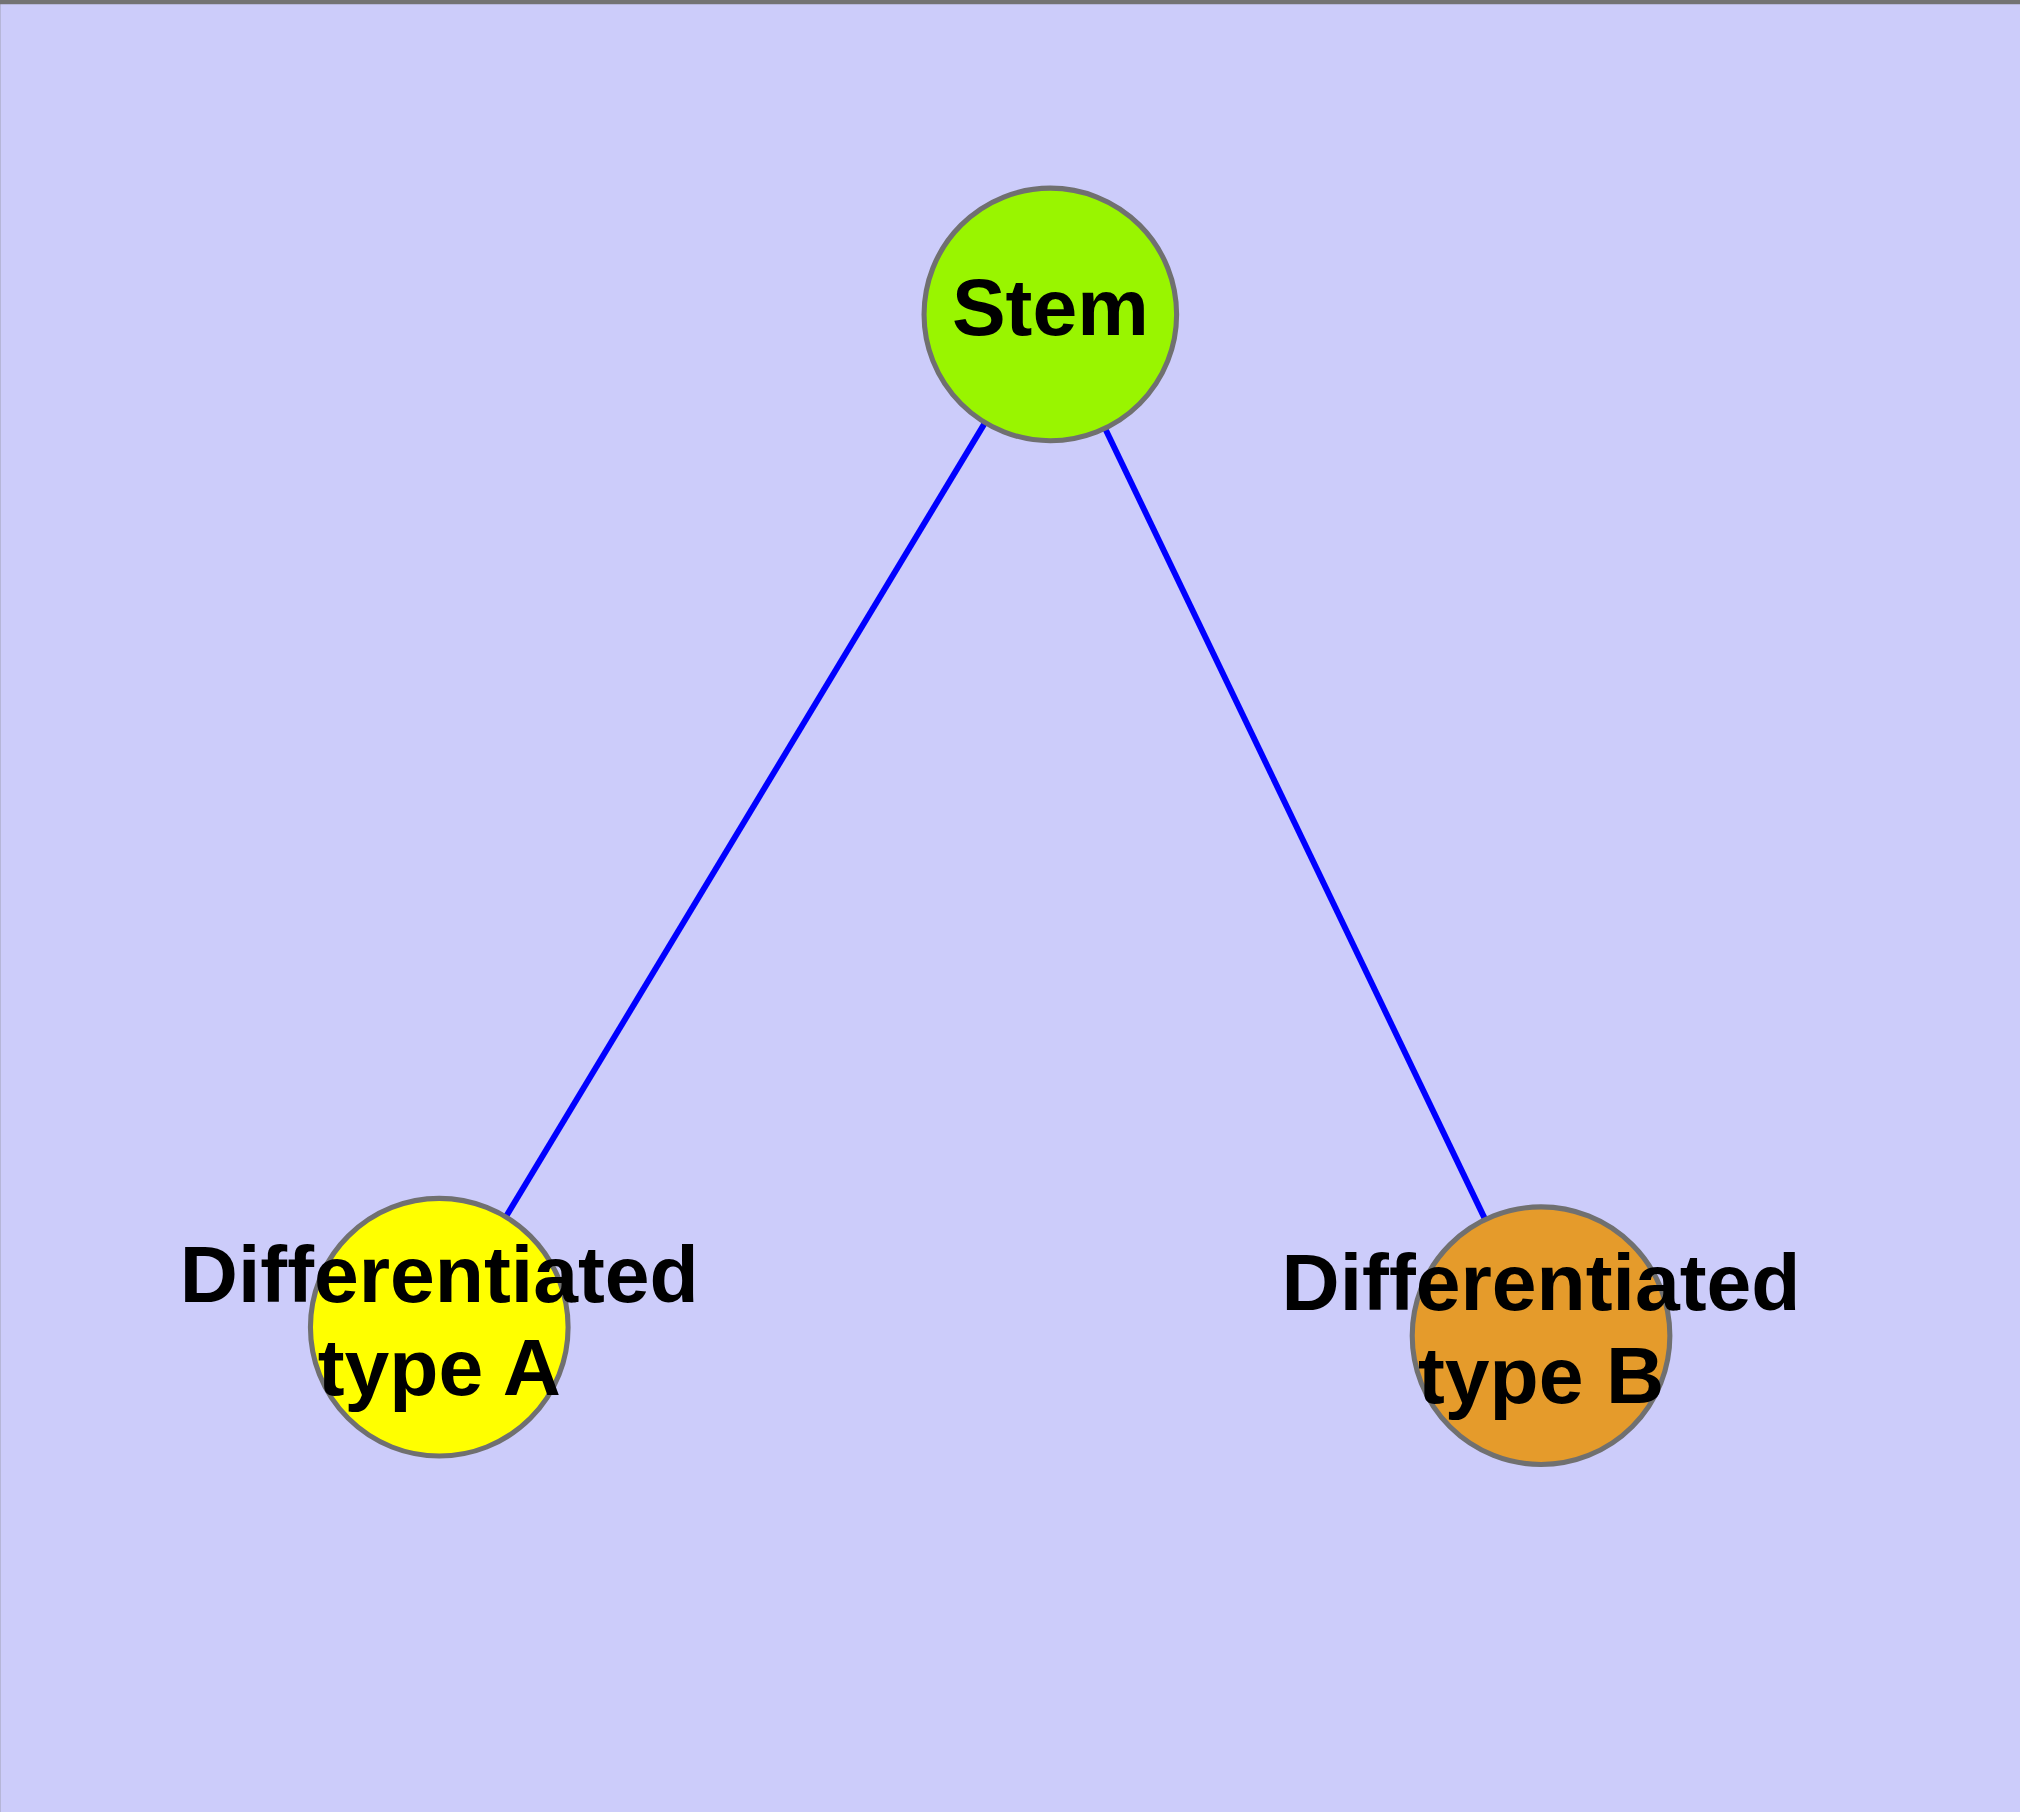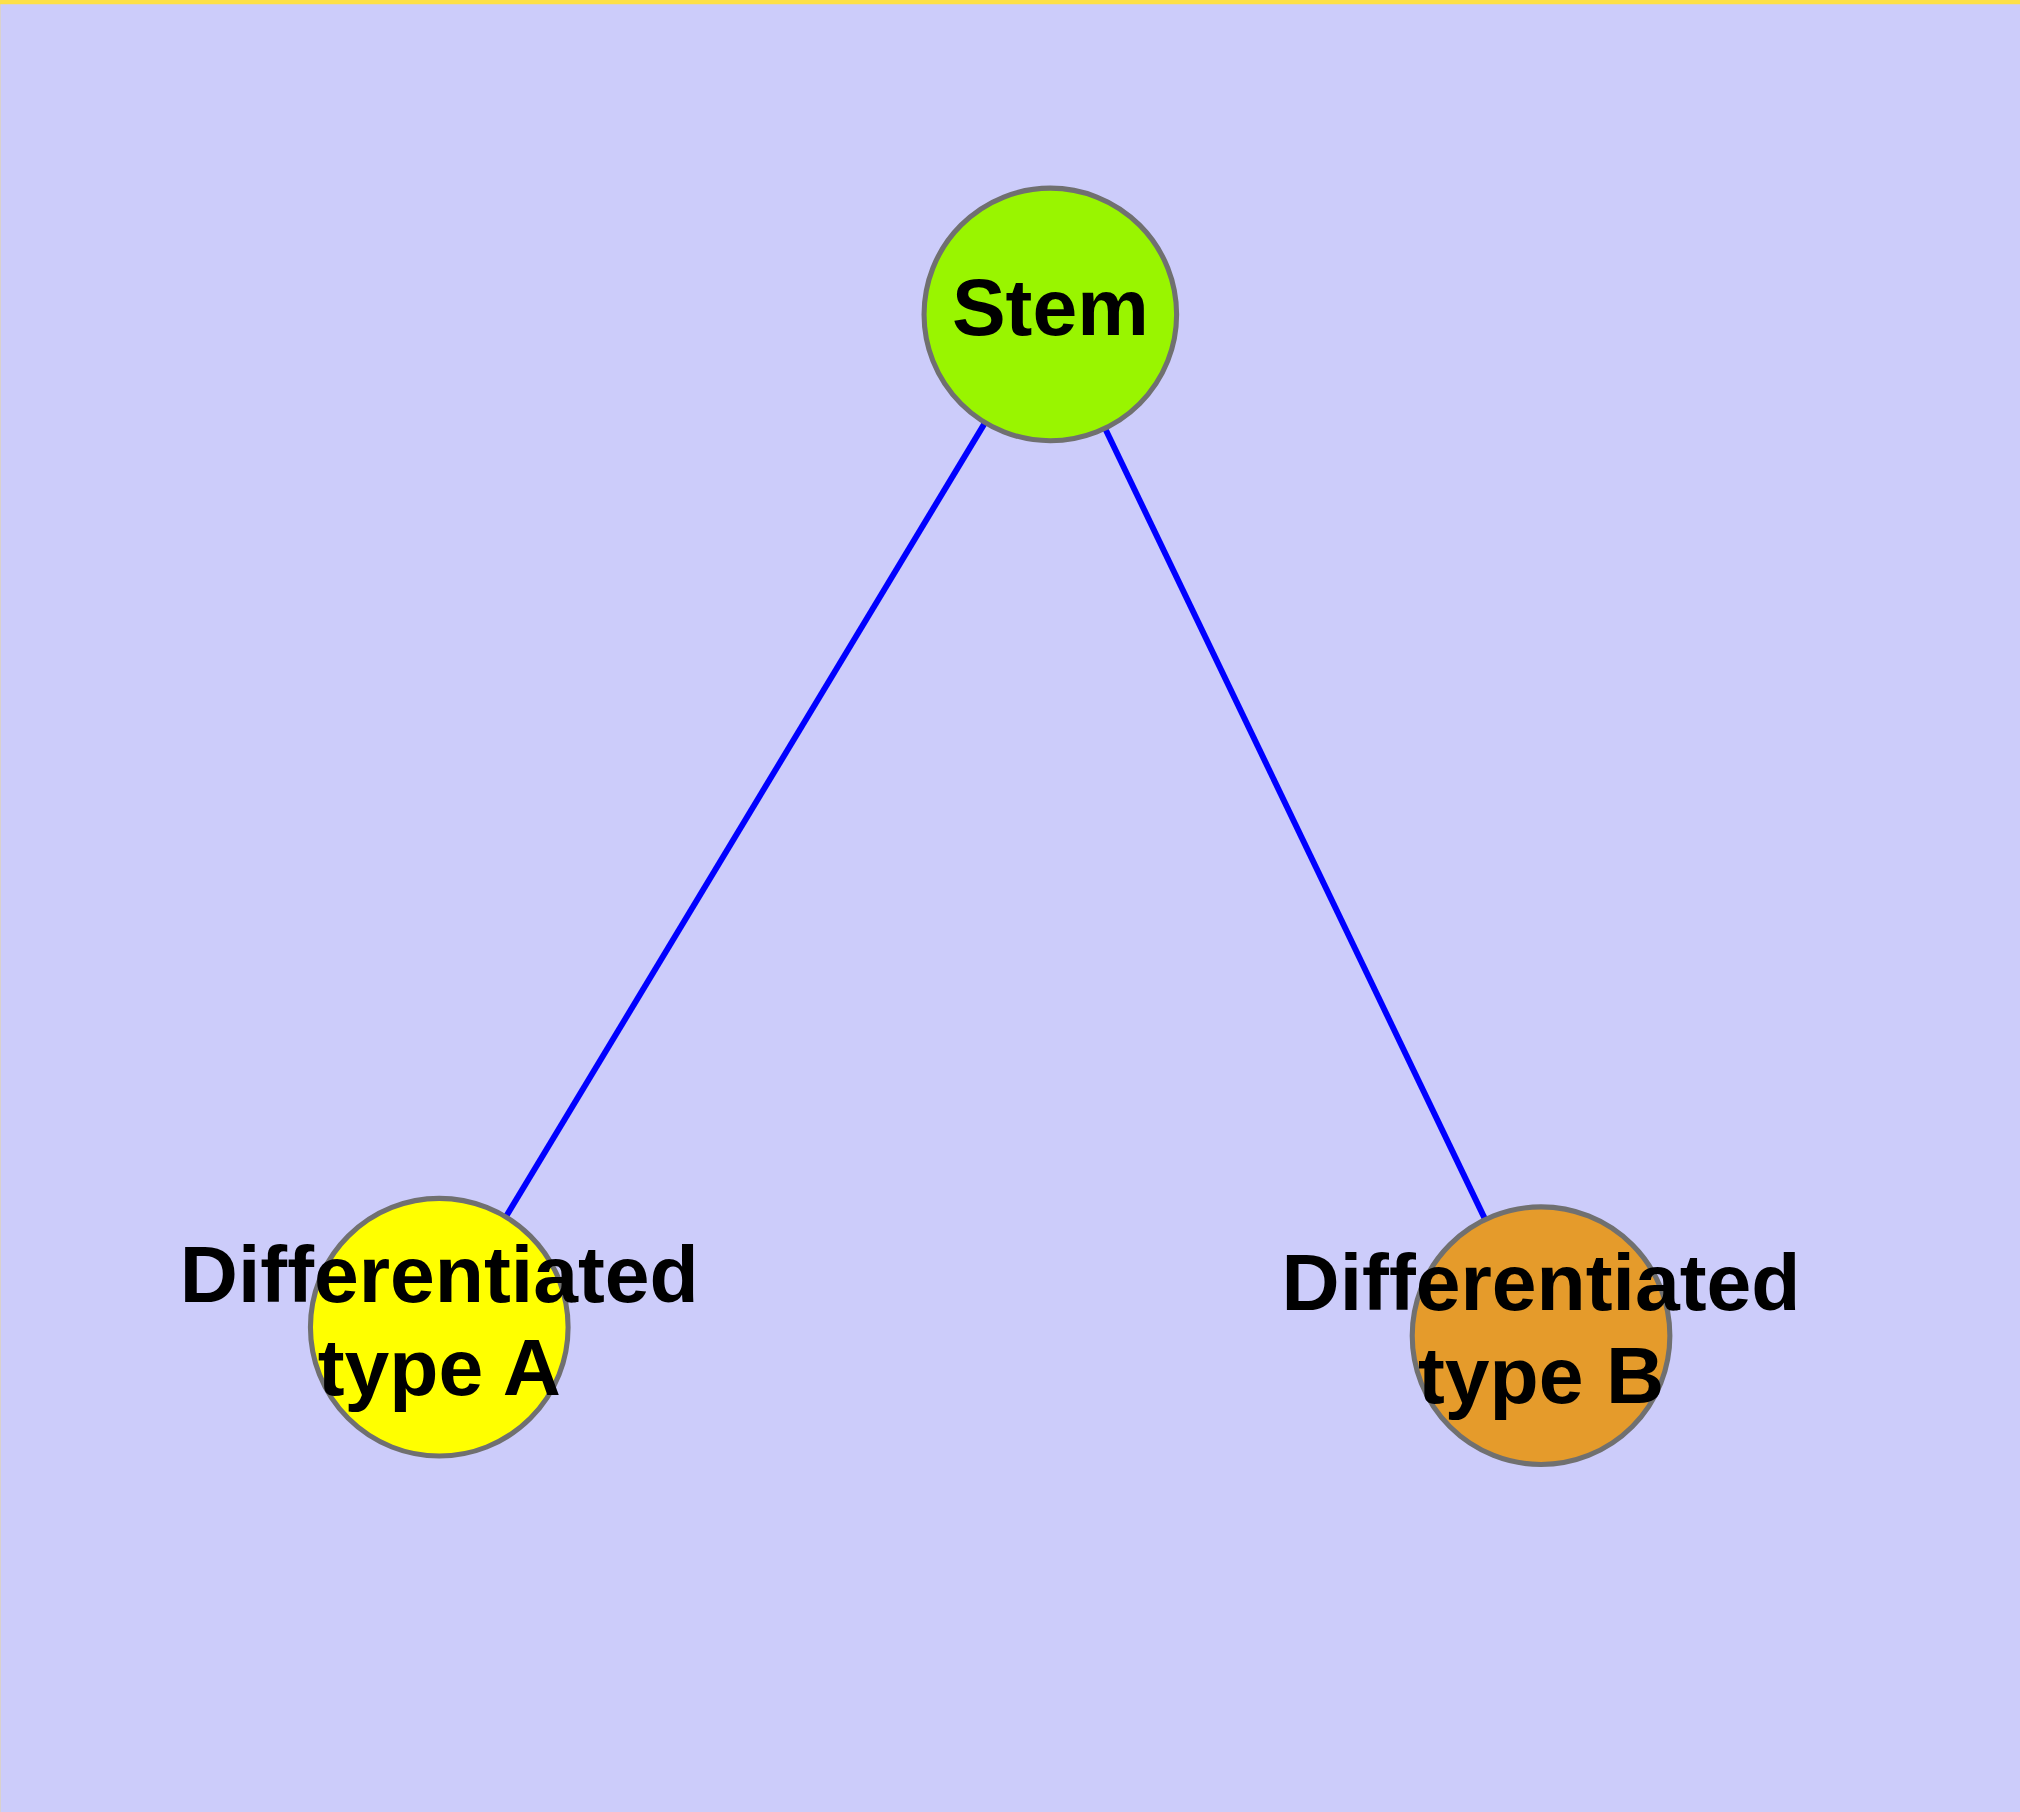--- a/index.html
+++ b/index.html
@@ -27,21 +27,21 @@
     font-family: "Liberation Sans", sans-serif;
     font-weight: bold;
     fill: #000000;
     text-anchor: middle;
     dominant-baseline: middle;
   }
 </style>
 </head>
 <body>
 
-<div id="canvas" style="background: #fde047;">
+<div id="canvas" style="background: #737373;">
   <svg id="graph-svg" viewBox="0 0 2384 2138" xmlns="http://www.w3.org/2000/svg">
 
     <rect id="bg-rect" x="0" y="5" width="2384" height="2133" fill="#ccccfa"></rect>
 
     <g id="edges-group">
       <line id="edge-0" stroke-linecap="butt" x1="1163.0595684240645" y1="496.8652090613632" x2="595.490236301975" y2="1437.5661132026905" stroke="#0000ff" stroke-width="7"></line>
       <line id="edge-1" stroke-linecap="butt" x1="1302.6650818338537" y1="503.4981409495572" x2="1753.035630781782" y2="1440.7978153575946" stroke="#0000ff" stroke-width="7"></line>
     </g>
 
     <g id="nodes-group">

